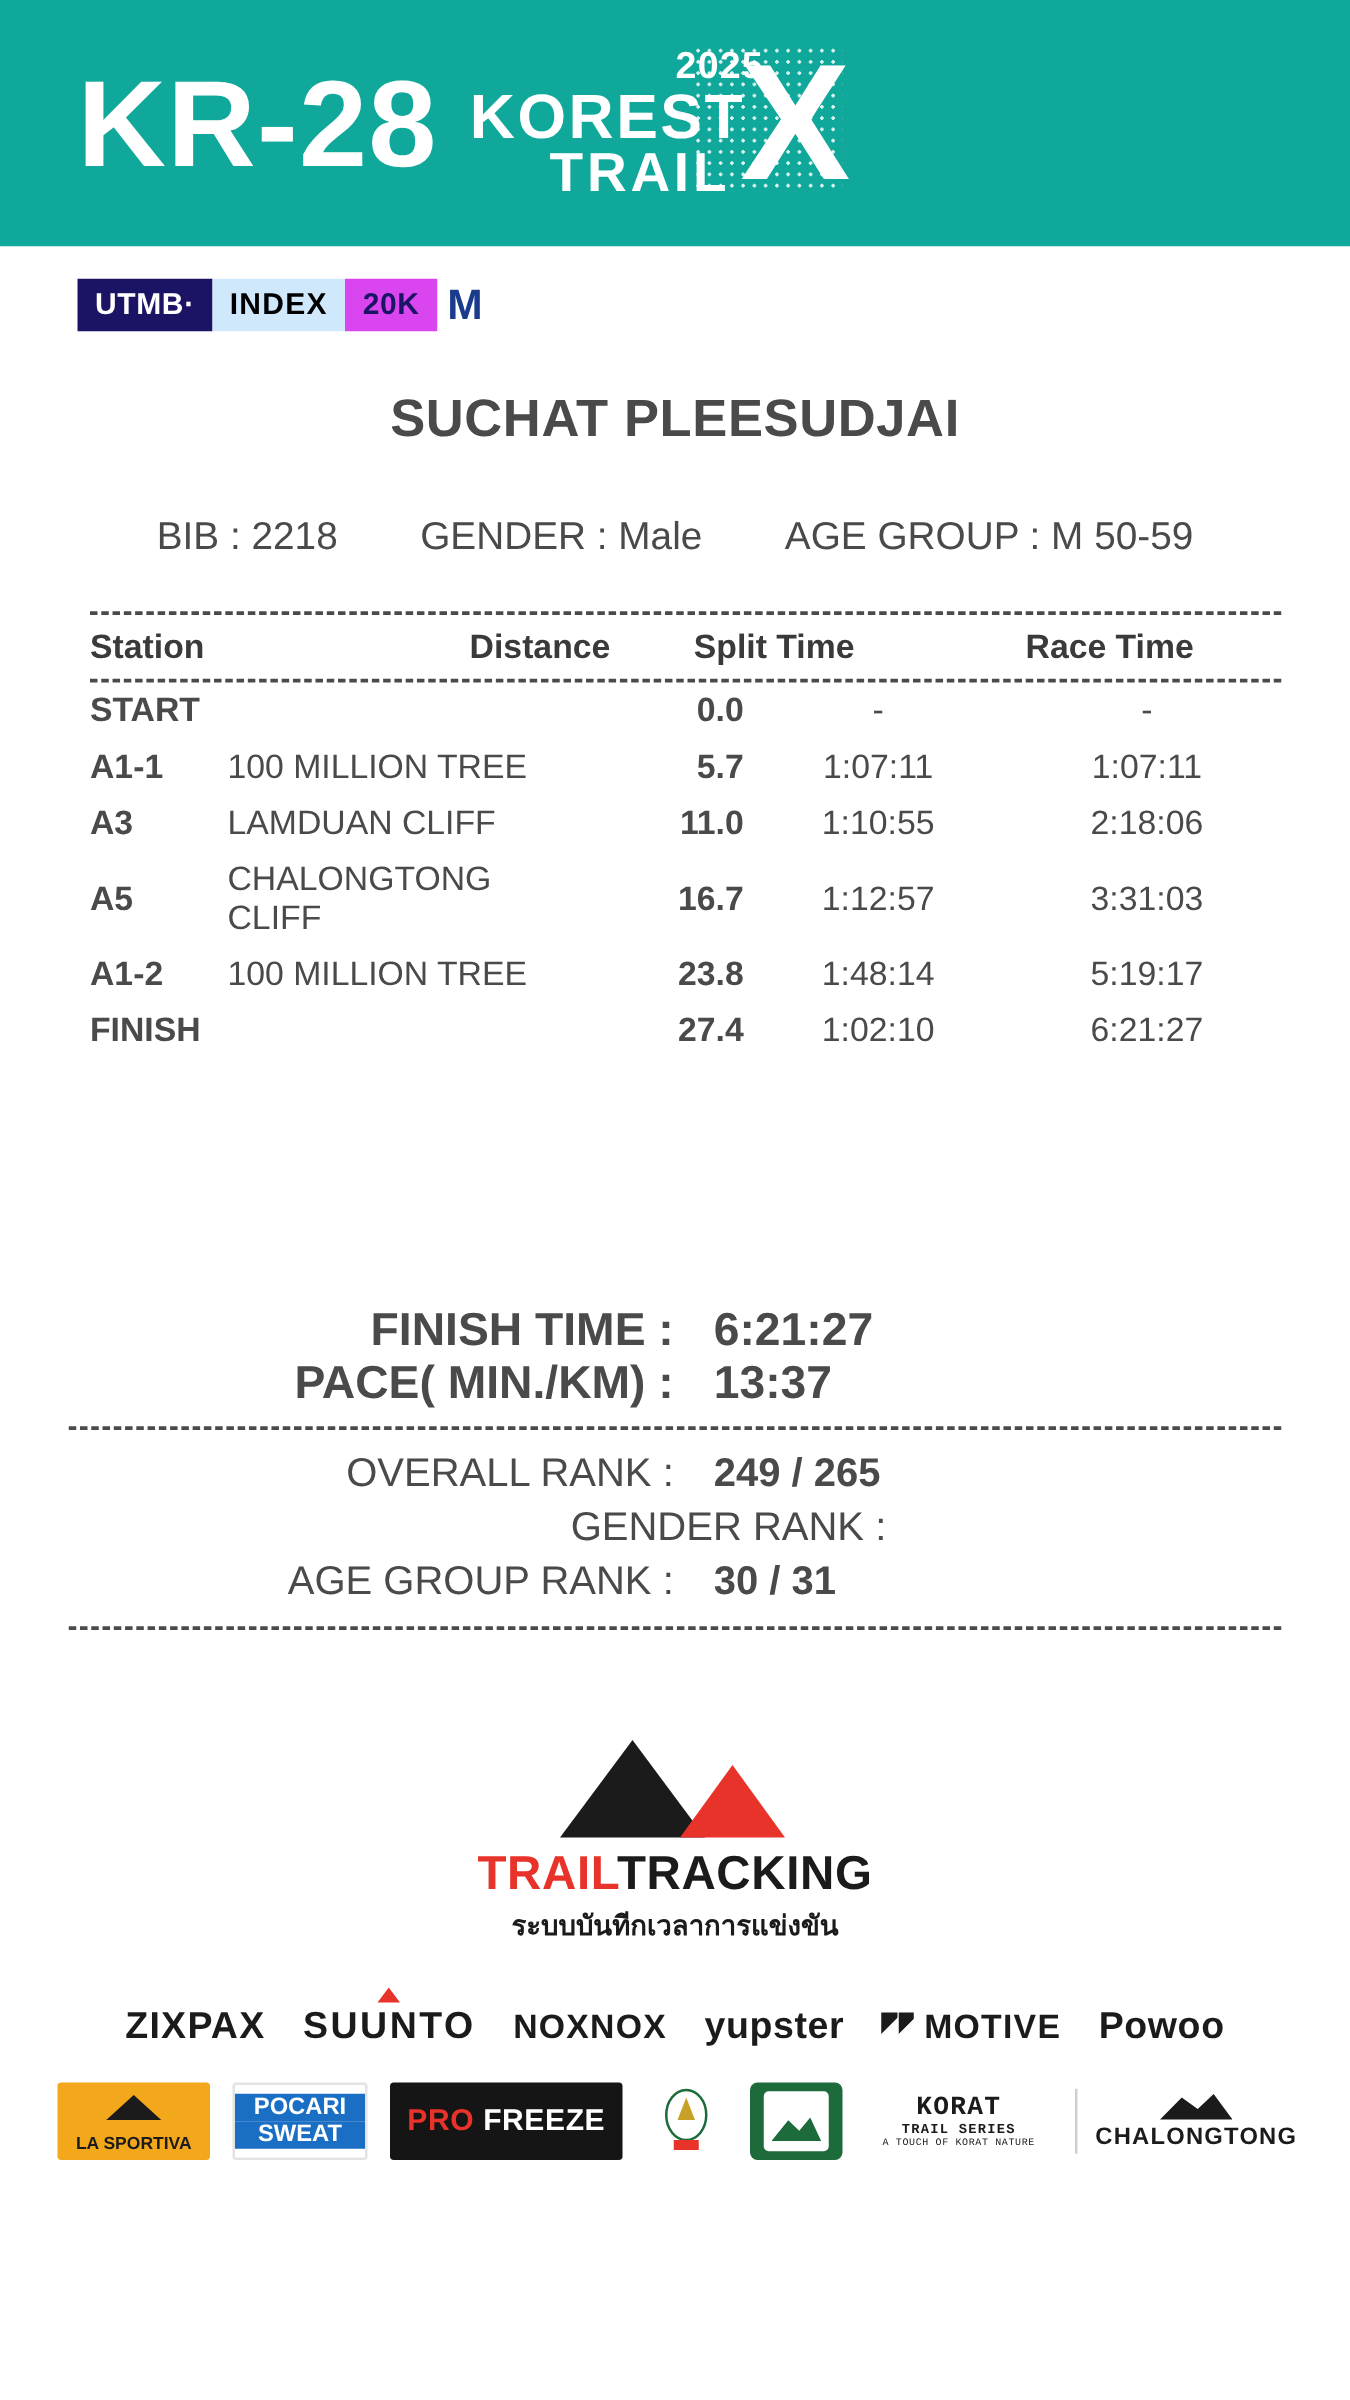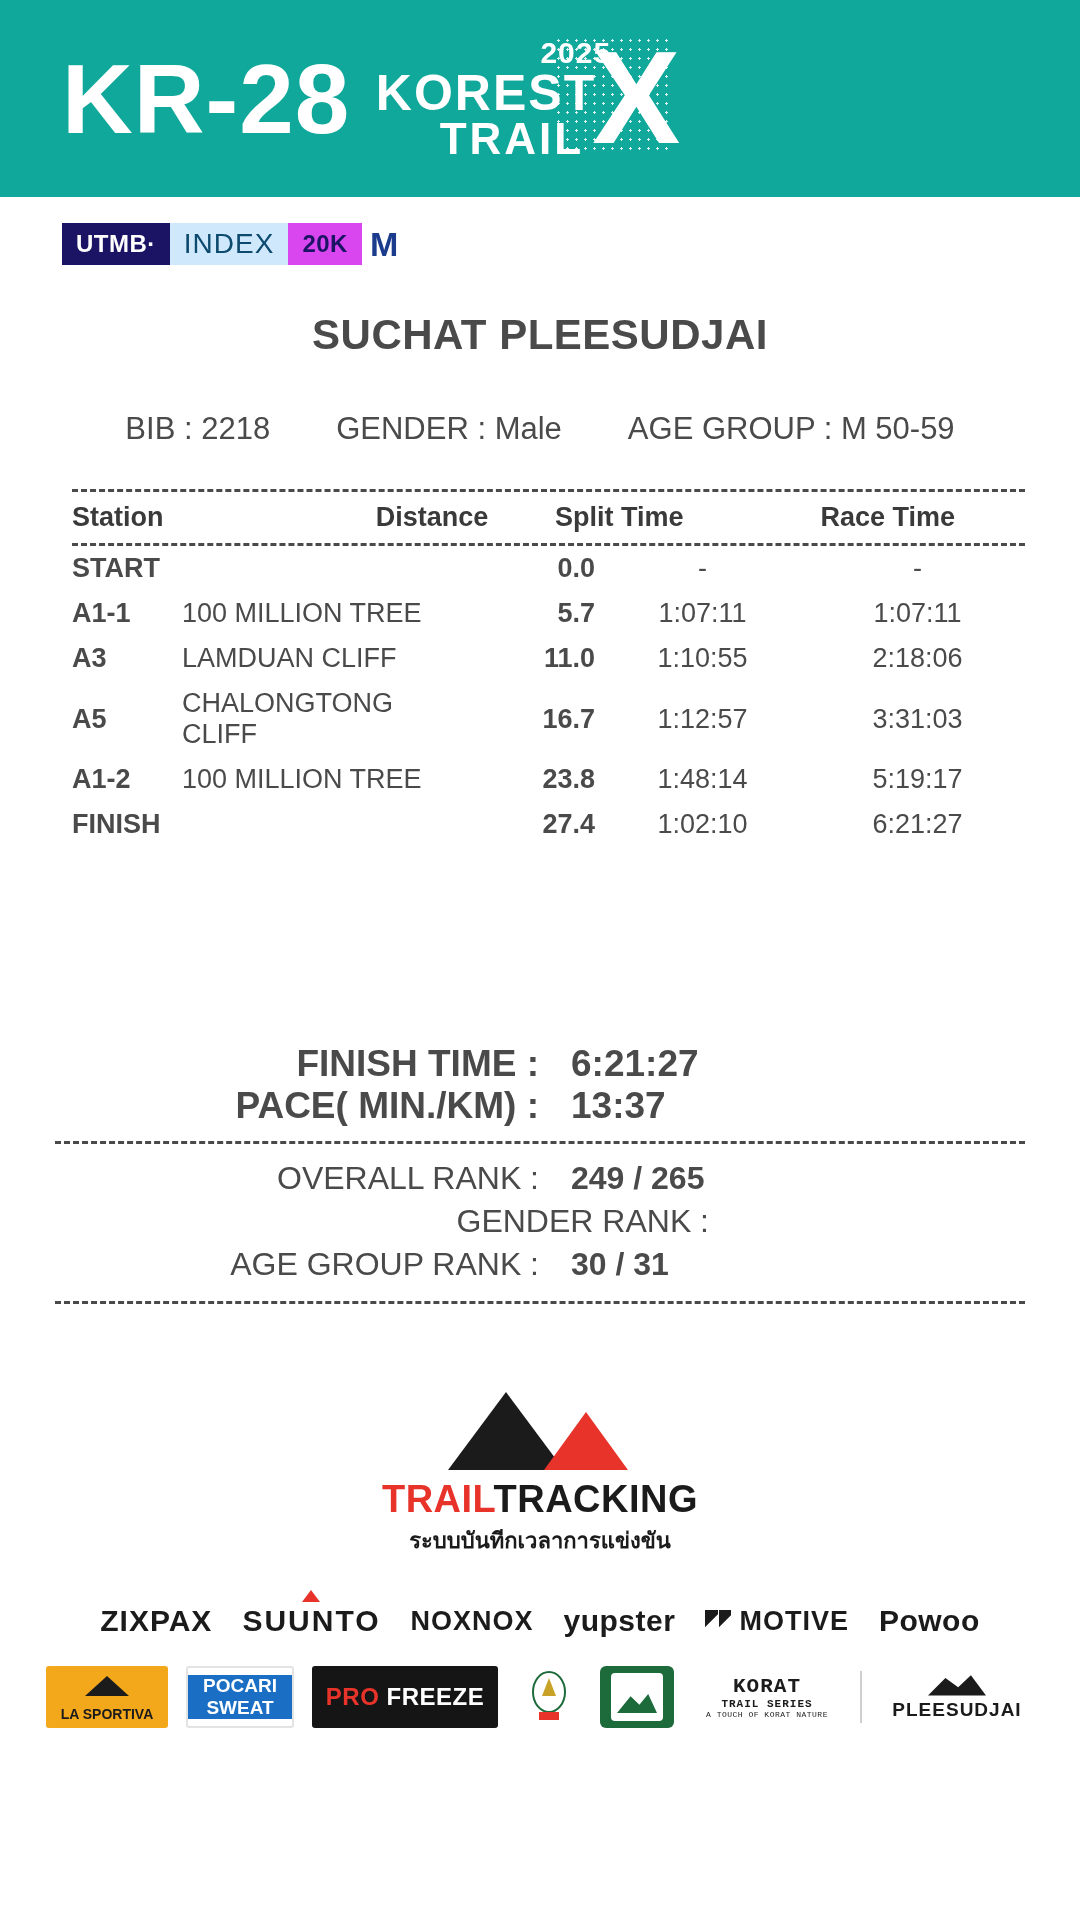--- a/index.html
+++ b/index.html
@@ -61,22 +61,22 @@
   .badges {
     margin: 26px 0 0 62px;
     display: flex; align-items: stretch; height: 42px;
   }
   .badge-utmb {
     background: #1b1464; color: #ffffff;
     font-size: 24px; font-weight: bold; letter-spacing: 0.5px;
     display: flex; align-items: center; padding: 0 14px;
   }
   .badge-index {
-    background: #cfe8fb; color: #0c4a6e;
-    font-size: 28px; font-weight: normal; letter-spacing: 1px;
+    background: #cfe8fb; color: #000000;
+    font-size: 24px; font-weight: bold; letter-spacing: 1px;
     display: flex; align-items: center; padding: 0 14px;
   }
   .badge-20k {
     background: #d946ef; color: #1b1464;
     font-size: 24px; font-weight: bold; letter-spacing: 0.5px;
     display: flex; align-items: center; padding: 0 14px;
   }
   .badge-m {
     background: #ffffff; color: #1b3c8c;
     font-size: 34px; font-weight: bold;
@@ -401,17 +401,17 @@
       <div class="park-inner"></div>
     </div>
     <div class="korat">
       <div class="k1">KORAT</div>
       <div class="k2">TRAIL SERIES</div>
       <div class="k3">A TOUCH OF KORAT NATURE</div>
     </div>
     <div class="divider-v"></div>
     <div class="trailrover">
       <div class="mk2"></div>
-      <div class="tr-t">PLEESUDJAI</div>
+      <div class="tr-t">CHALONGTONG</div>
     </div>
   </div>
 
 </div>
 
 </body></html>

